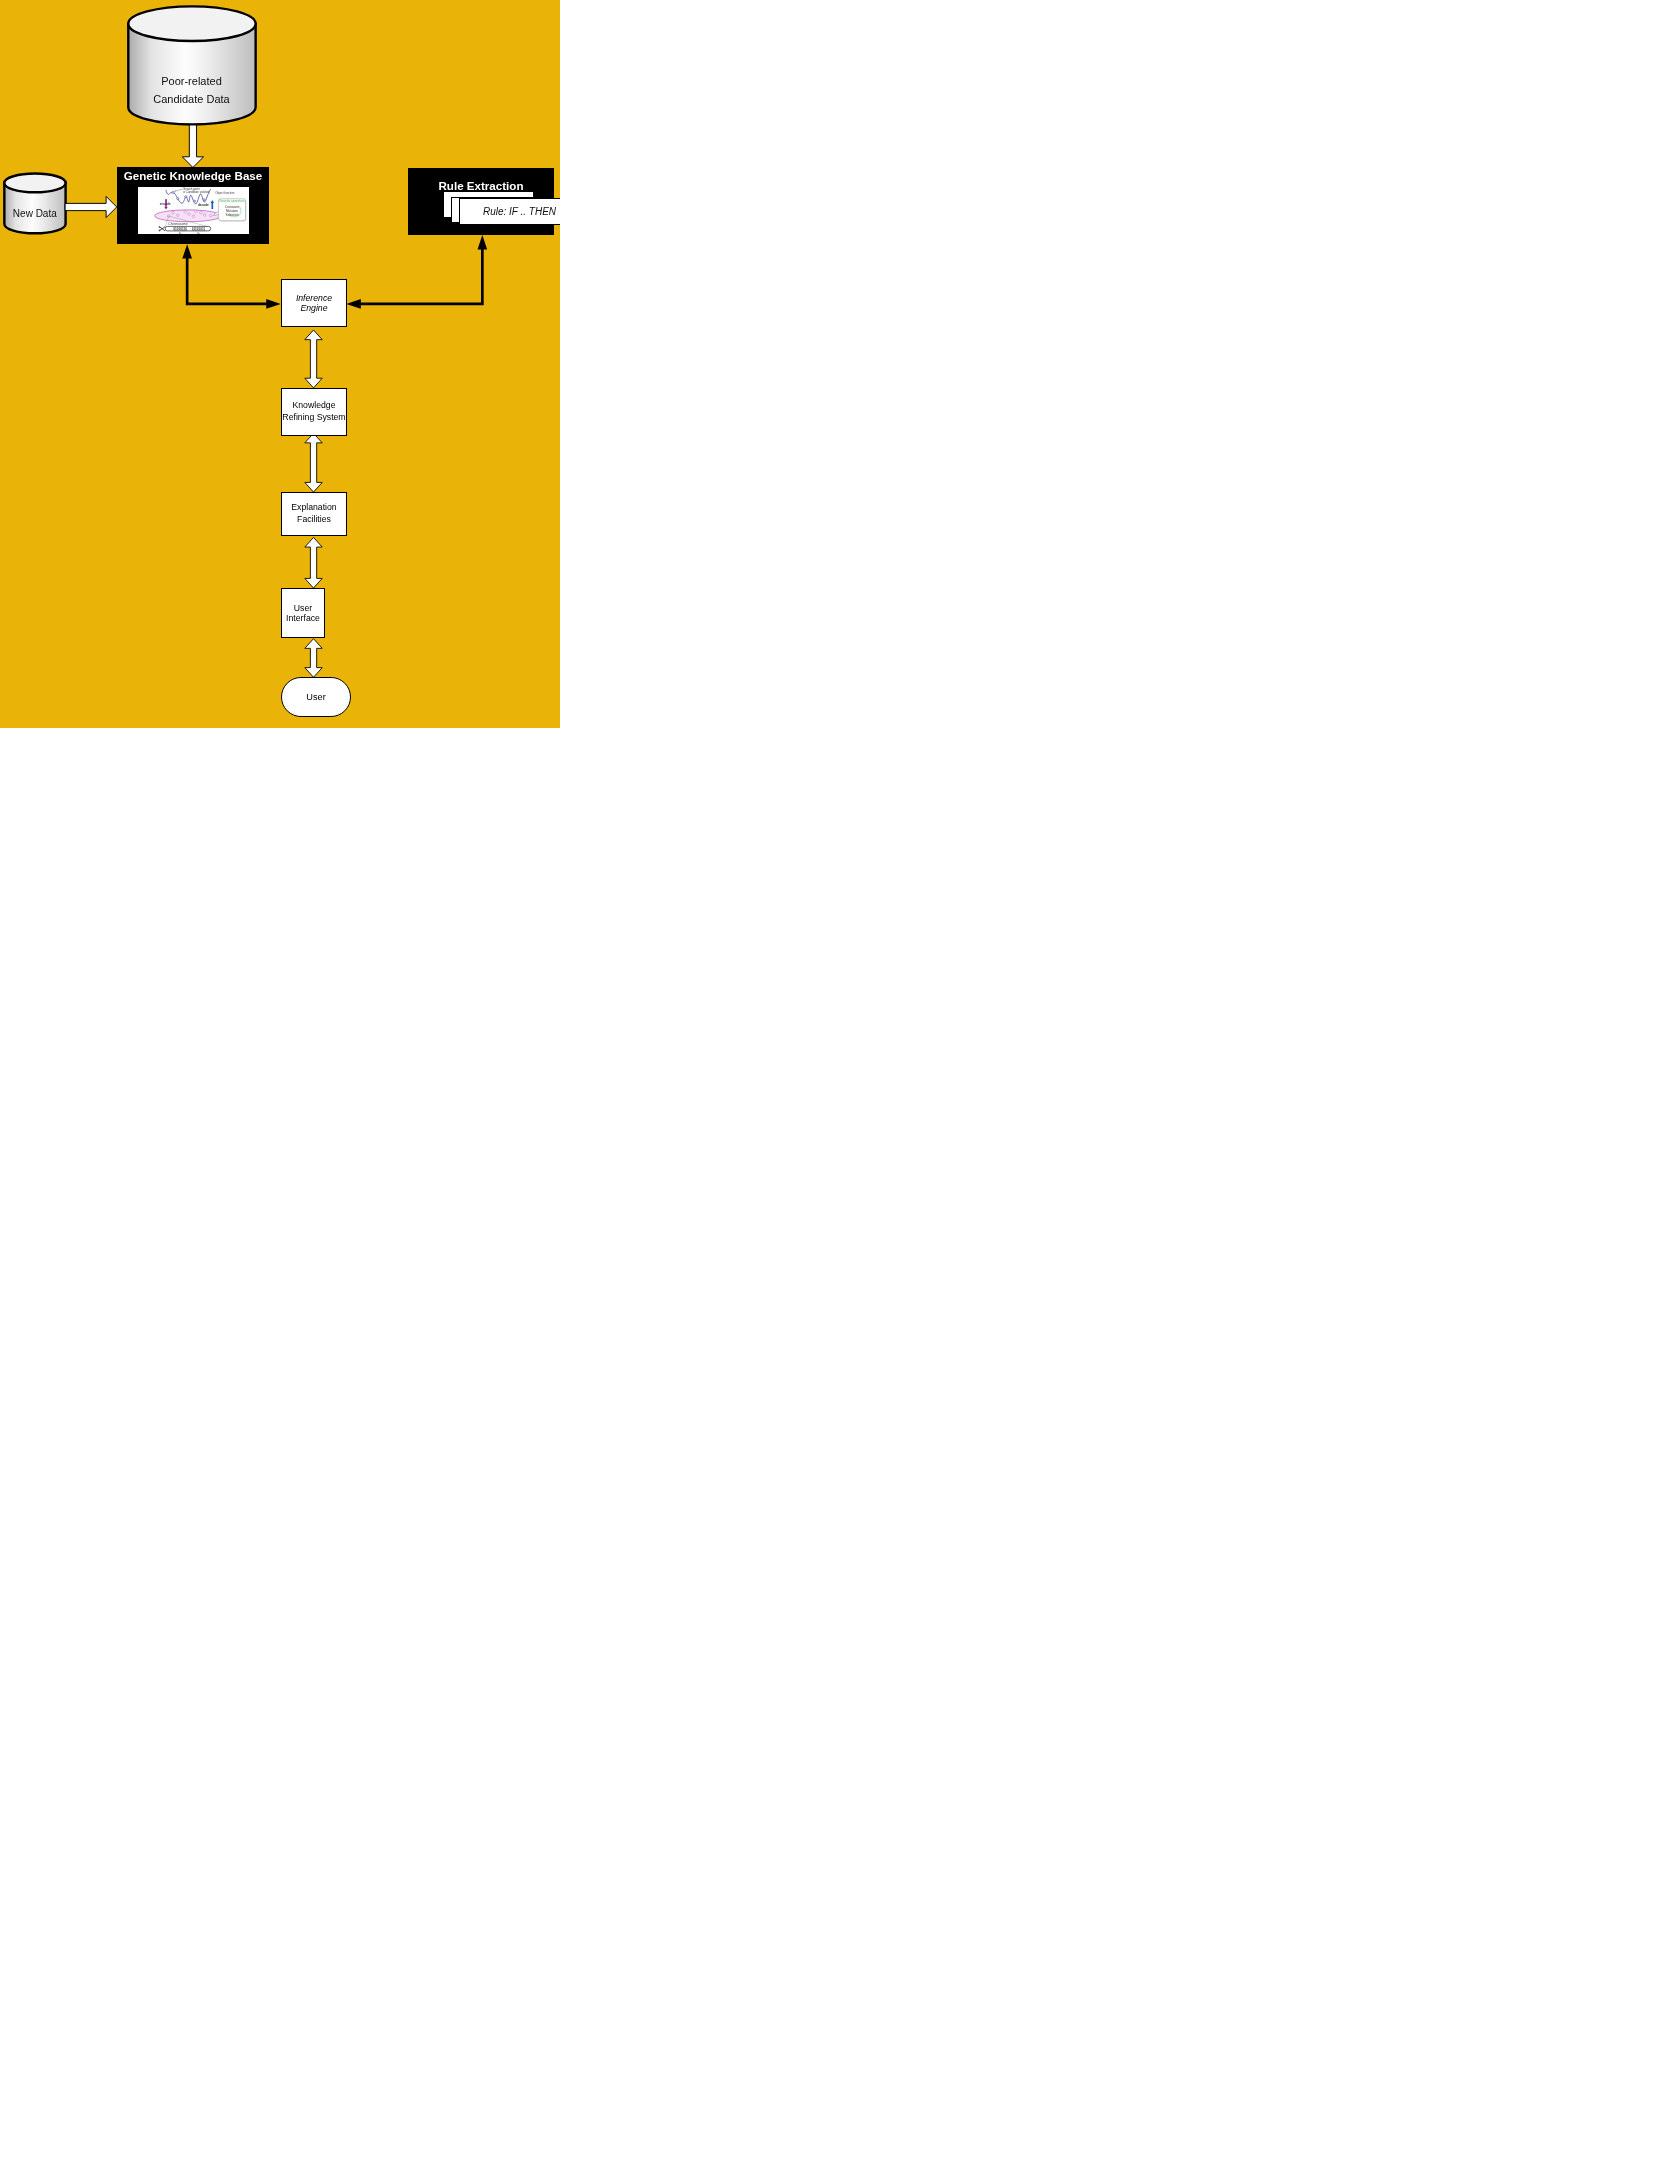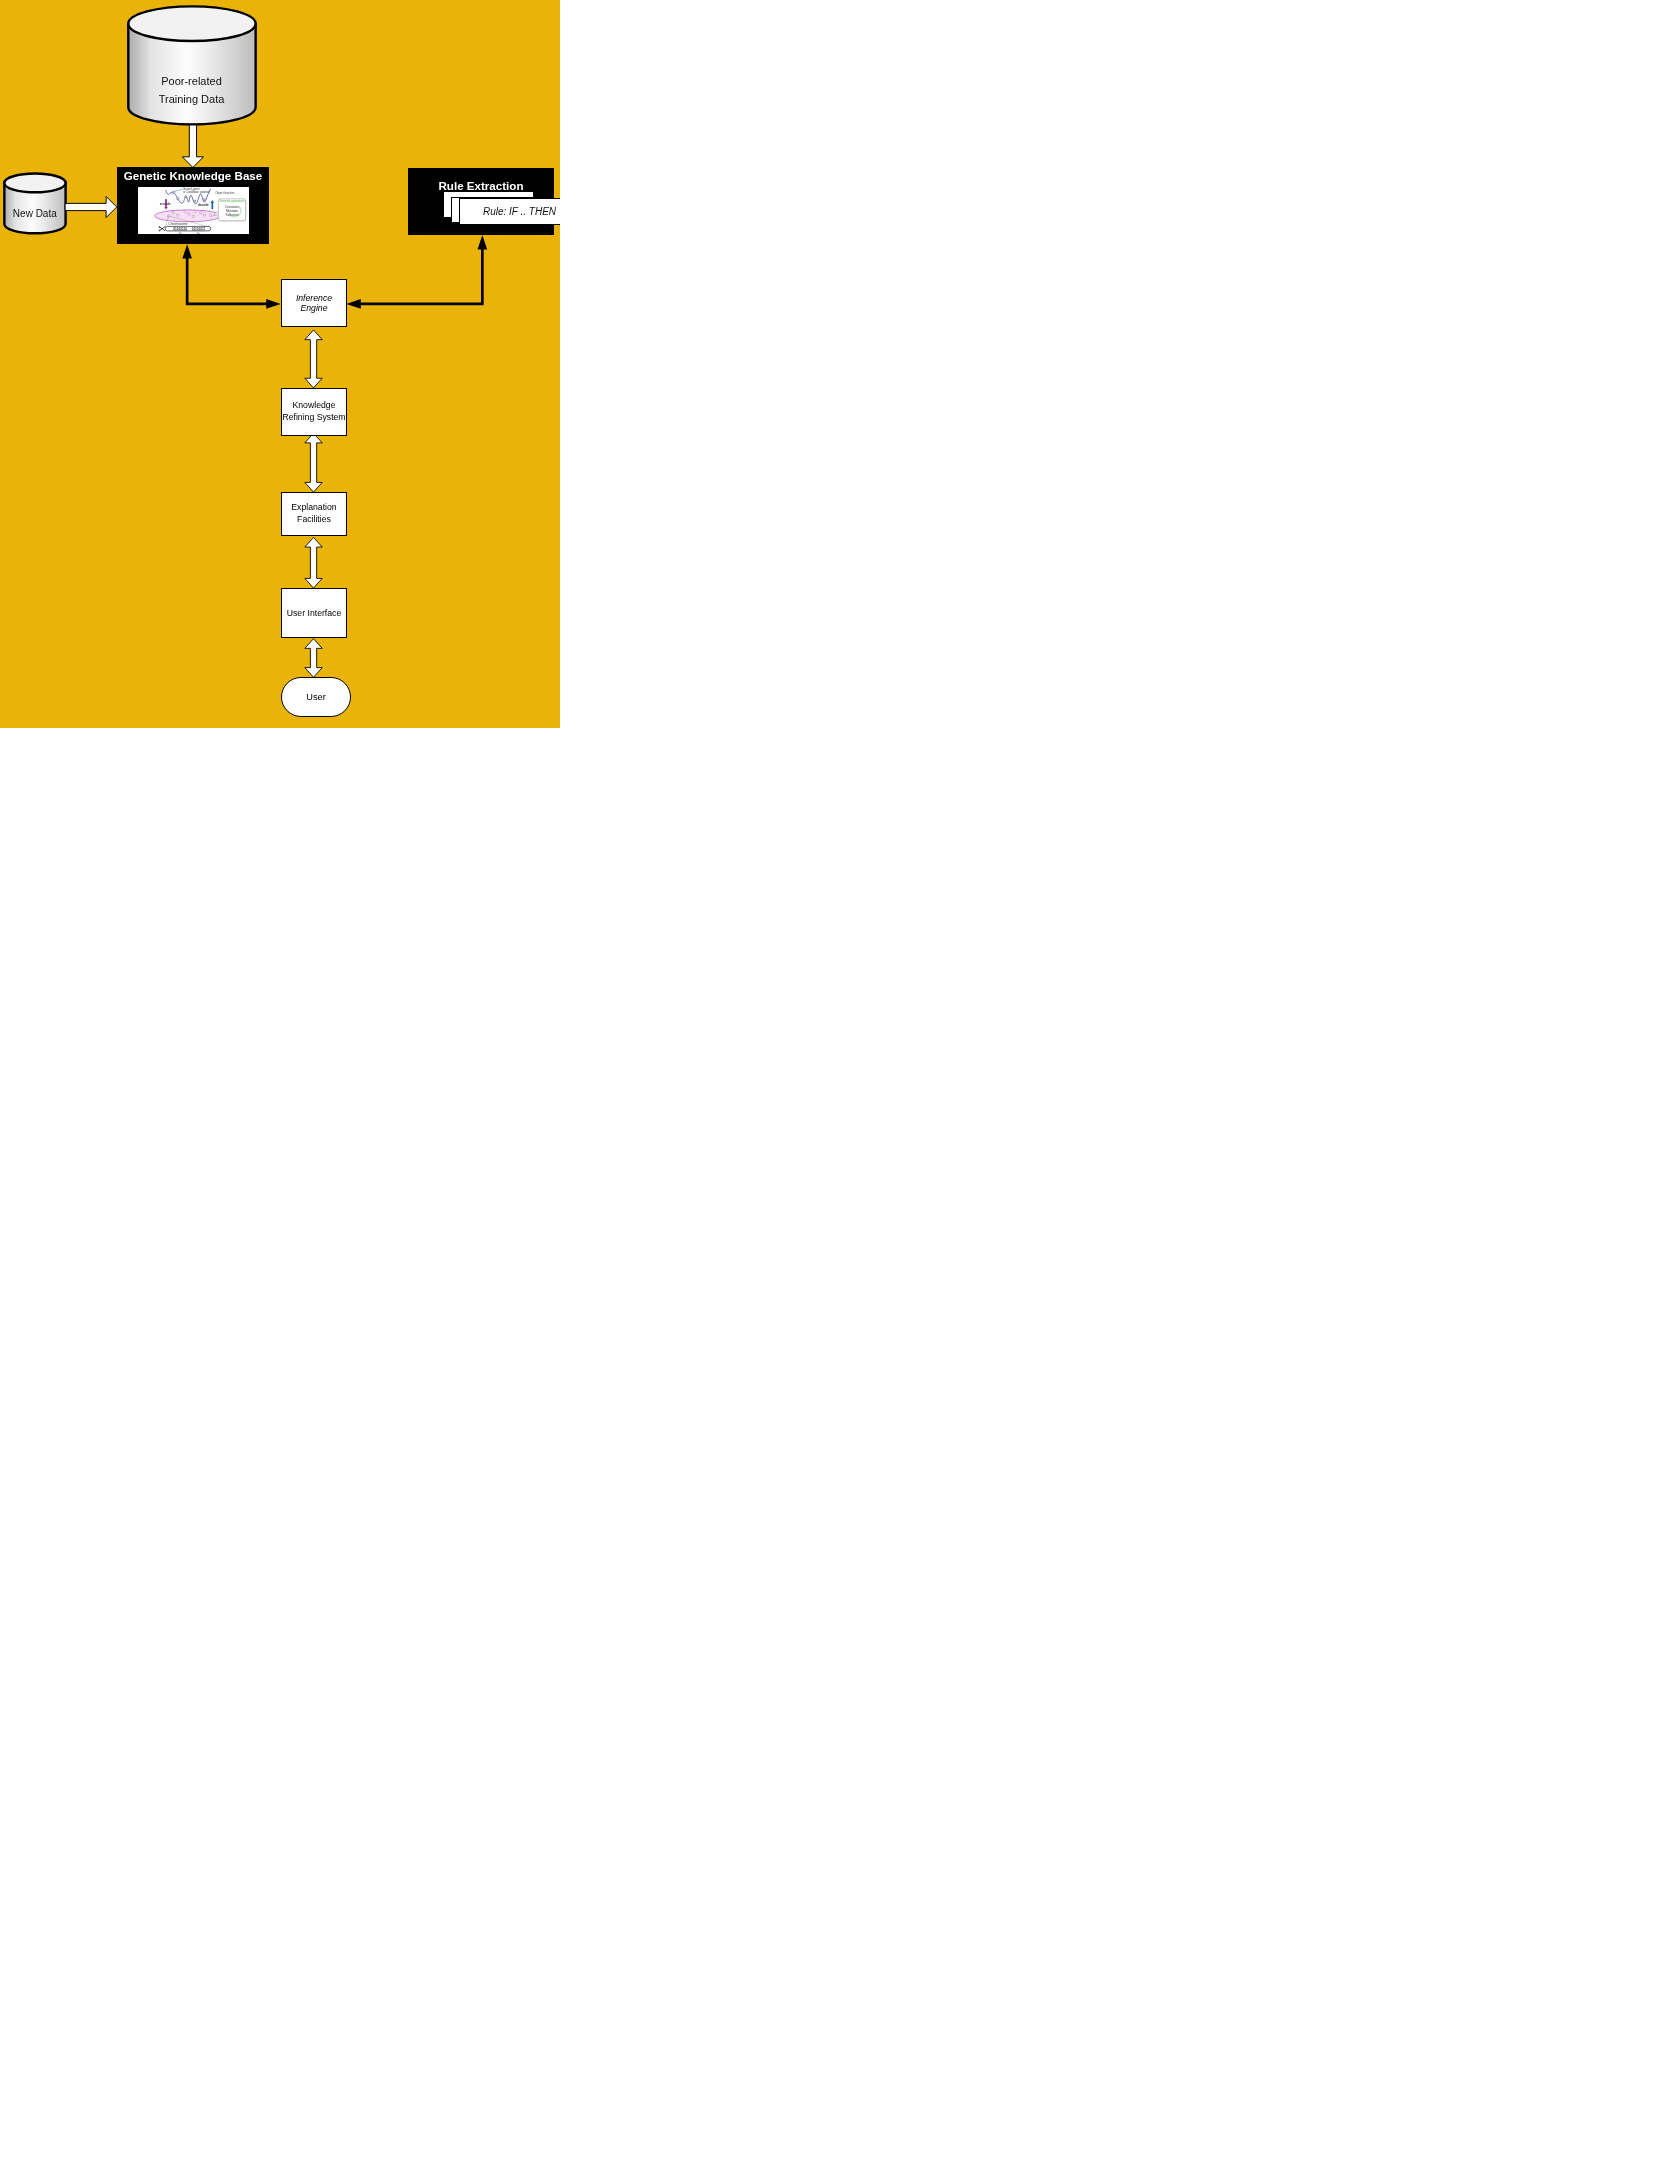--- a/index.html
+++ b/index.html
@@ -28,21 +28,21 @@
   .card { background:#fff; border:1px solid #000; width:89px; height:24.6px; }
   .card-text { width:100%; height:100%; display:flex; align-items:center; justify-content:center;
                font-style:italic; font-size:10px; color:#111; }
 
   
   .wbox { background:#fff; border:1.2px solid #000; display:flex; align-items:center;
           justify-content:center; text-align:center; color:#000; box-sizing:border-box; }
   .ie   { left:281px; top:279px;  width:66px; height:48px; font-size:8.7px; font-style:italic; }
   .krs  { left:281px; top:388px;  width:66px; height:48px;  font-size:8.7px; line-height:11.6px; }
   .ef   { left:281px; top:492px; width:66px; height:44px;  font-size:8.7px; line-height:11.6px; }
-  .uibx { left:281px; top:588px; width:66px; height:50px; font-size:8.7px; }
+  .uibx { left:281px; top:588px; width:44px; height:50px; font-size:8.7px; }
   .user { left:281px; top:677px; width:70px; height:40px;  font-size:9.2px; border-radius:20px; }
 </style>
 </head>
 <body>
 
 <div class="canvas">
 
   <svg class="abs" style="left:0;top:0;" width="560" height="728" viewBox="0 0 1161 1509">
     <defs>
       <linearGradient id="cylGrad" x1="0" y1="0" x2="1" y2="0">
@@ -83,21 +83,21 @@
     <g fill="#fff" stroke="#000" stroke-width="1.8">
       <polygon points="650,684 668,704 656.5,704 656.5,784 668,784 650,804 632,784 643.5,784 643.5,704 632,704"></polygon>
       <polygon points="650,898 668,918 656.5,918 656.5,1000 668,1000 650,1020 632,1000 643.5,1000 643.5,918 632,918"></polygon>
       <polygon points="650,1114 668,1134 656.5,1134 656.5,1199 668,1199 650,1219 632,1199 643.5,1199 643.5,1134 632,1134"></polygon>
       <polygon points="650,1324 668,1344 656.5,1344 656.5,1384 668,1384 650,1404 632,1384 643.5,1384 643.5,1344 632,1344"></polygon>
     </g>
   </svg>
 
   <div class="abs cyl-label cyl-label-big">
     <div>Poor-related</div>
-    <div>Training Data</div>
+    <div>Candidate Data</div>
   </div>
   <div class="abs cyl-label cyl-label-small">New Data</div>
 
   <div class="abs black-box gkb">
     <div class="bb-title">Genetic Knowledge Base</div>
 
     <div class="abs illus">
       <svg width="111" height="47" viewBox="0 0 460 194">
         <rect x="0" y="0" width="460" height="194" fill="#fff"></rect>
 

